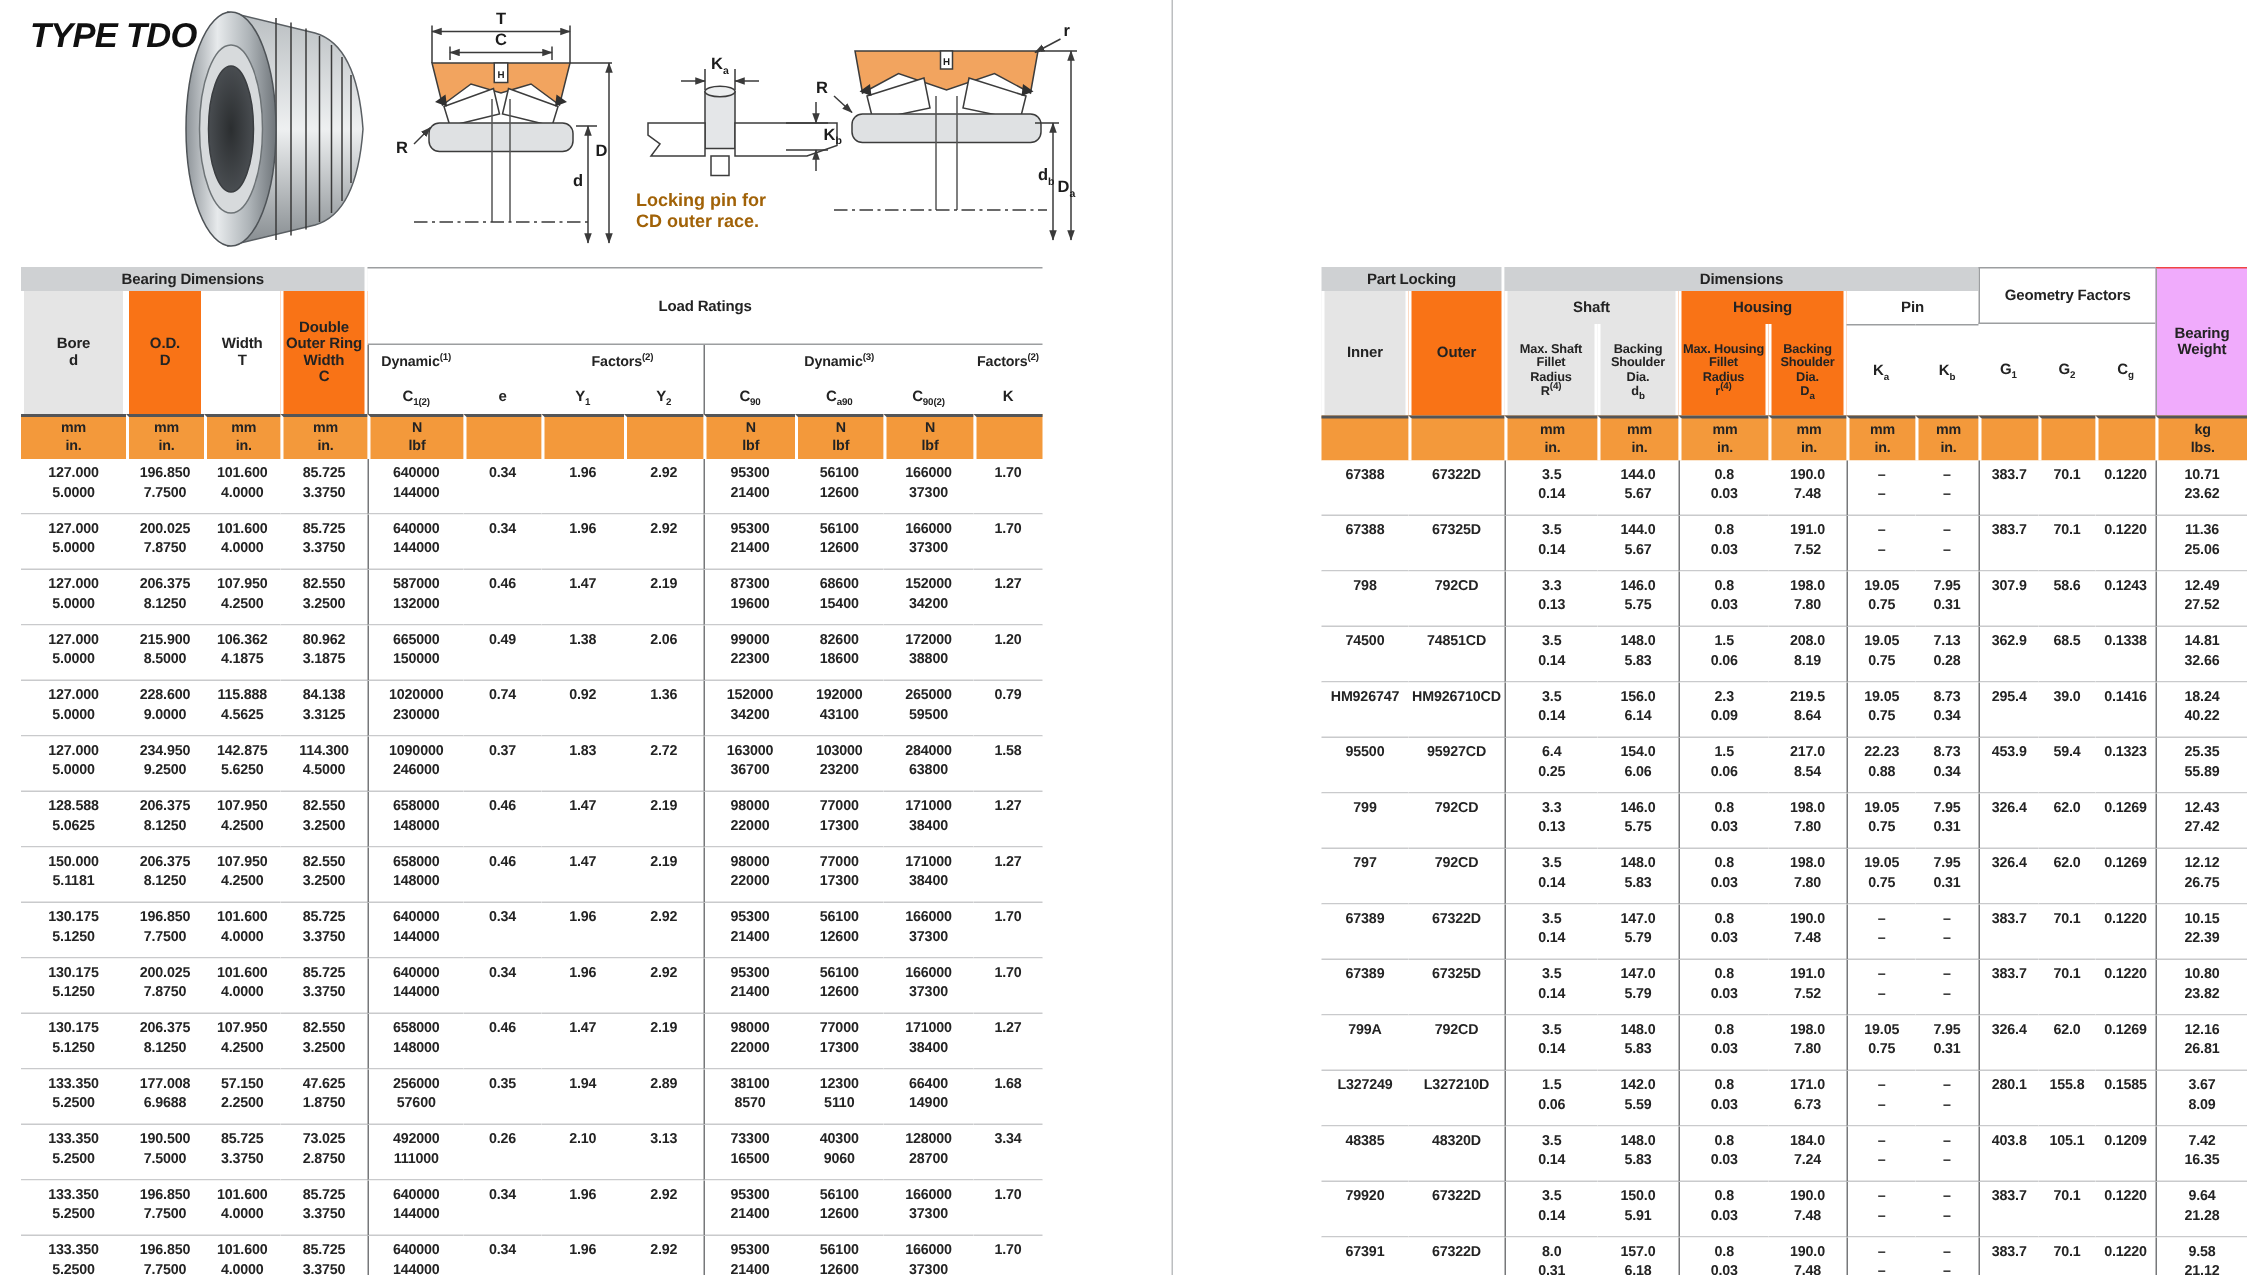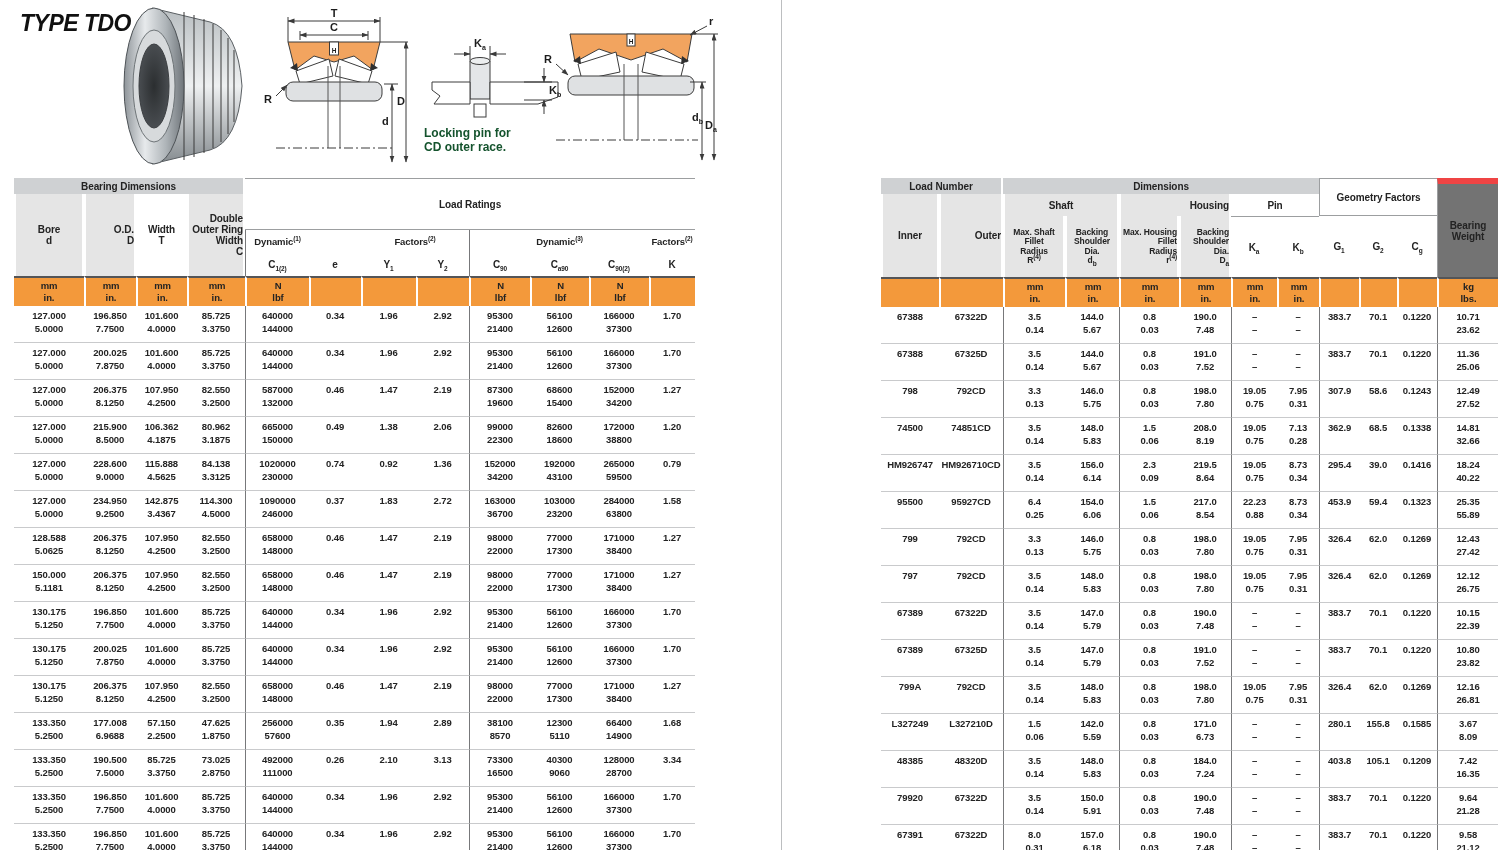--- a/index.html
+++ b/index.html
@@ -9,35 +9,35 @@
   .title{position:absolute;left:20px;top:10px;font-size:23px;font-weight:bold;font-style:italic;
          letter-spacing:-0.5px;color:#101010;}
   
   .diag{position:absolute;}
   .diag svg{display:block;}
   .dlabel{position:absolute;font-size:11px;font-weight:bold;color:#1c1c1c;white-space:nowrap;line-height:11px;}
   .dlabel.ctr{transform:translateX(-50%);}
   .dlabel.tiny{font-size:6.5px;}
   .dlabel sub,.dlabel sup,th sub,th sup{line-height:0;}
   .dlabel sub{font-size:7px;}
-  .caption{position:absolute;font-size:12px;font-weight:bold;line-height:14px;white-space:pre-line;color:#14532d;}
+  .caption{position:absolute;font-size:12px;font-weight:bold;line-height:14px;white-space:pre-line;color:#a16207;}
   
   table.cat{position:absolute;top:178px;border-collapse:separate;border-spacing:0;table-layout:fixed;}
   #left-table{left:14px;width:681px;}
   #right-table{left:881px;width:617px;}
   th,td{padding:0;text-align:center;font-weight:bold;color:#232323;letter-spacing:-0.1px;}
   th{font-size:10px;line-height:11px;vertical-align:middle;}
   th sup,th sub{font-size:6.5px;}
   .band{background:#cfd1d3;height:16px;font-size:10px;}
   .band.gapr{border-right:2px solid #fff;}
   .lr{background:#fff;border-top:1px solid #9c9ea0;border-bottom:1px solid #9c9ea0;}
   .hgray{background:#e5e5e5;border-left:2px solid #fff;border-right:2px solid #fff;}
-  .horange{background:#e5e5e5;border-left:2px solid #fff;border-right:2px solid #fff;text-align:right;}
+  .horange{background:#f97316;border-left:2px solid #fff;border-right:2px solid #fff;}
   .geom{background:#fff;border-top:1px solid #9c9ea0;border-bottom:1px solid #9c9ea0;border-left:1px solid #9c9ea0;}
-  .weight{background:#737373;border-top:6px solid #ef4444;border-left:1px solid #9c9ea0;}
+  .weight{background:#f0abfc;border-top:1px solid #ef4444;border-left:1px solid #9c9ea0;}
   .topline{border-top:1px solid #9c9ea0;}
   .dimrow{height:36px;}
   .bandrow2 th{height:22px;}
   .subrow th{height:22px;font-size:9.5px;vertical-align:middle;}
   .symrow th{height:24px;}
   .subrow2 th{height:60px;}
   .sub4{font-size:8.5px;line-height:9.5px;}
   tr.units th{background:#f3993b;height:28px;font-size:9.5px;line-height:12px;
               border-top:2px solid #545557;border-left:2px solid #fff;vertical-align:middle;margin-left:26px;}
   tr.units th:first-child{border-left:0;}
@@ -452,21 +452,21 @@
           <td>
             <div>127.000</div>
             <div>5.0000</div>
           </td>
           <td>
             <div>234.950</div>
             <div>9.2500</div>
           </td>
           <td>
             <div>142.875</div>
-            <div>3.4367</div>
+            <div>5.6250</div>
           </td>
           <td>
             <div>114.300</div>
             <div>4.5000</div>
           </td>
           <td class="gl">
             <div>1090000</div>
             <div>246000</div>
           </td>
           <td>
@@ -921,21 +921,21 @@
         <col style="width:52px">
         <col style="width:46px">
         <col style="width:42px">
       <col style="width:40px">
         <col style="width:38px">
         <col style="width:40px">
         <col style="width:61px">
     </colgroup>
     <thead>
       <tr>
-        <th colspan="2" class="band gapr">Load Number</th>
+        <th colspan="2" class="band gapr">Part Locking</th>
         <th colspan="6" class="band">Dimensions</th>
         <th colspan="3" rowspan="2" class="geom">Geometry Factors</th>
         <th rowspan="3" class="weight">Bearing<br>Weight</th>
       </tr>
       <tr class="bandrow2">
         <th rowspan="2" class="hgray">Inner</th>
         <th rowspan="2" class="horange">Outer</th>
         <th colspan="2" class="hgray">Shaft</th>
         <th colspan="2" class="horange">Housing</th>
         <th colspan="2">Pin</th>

